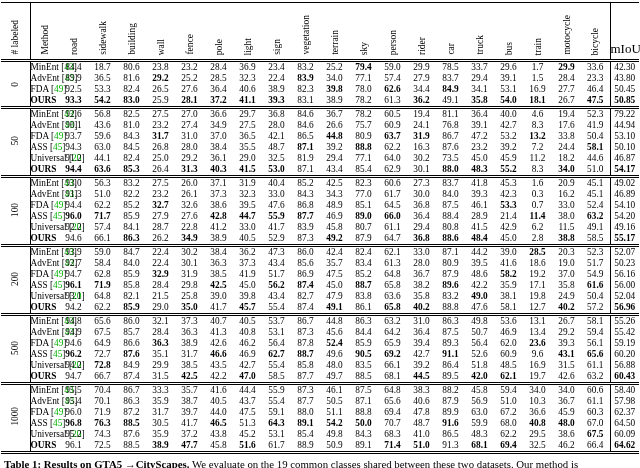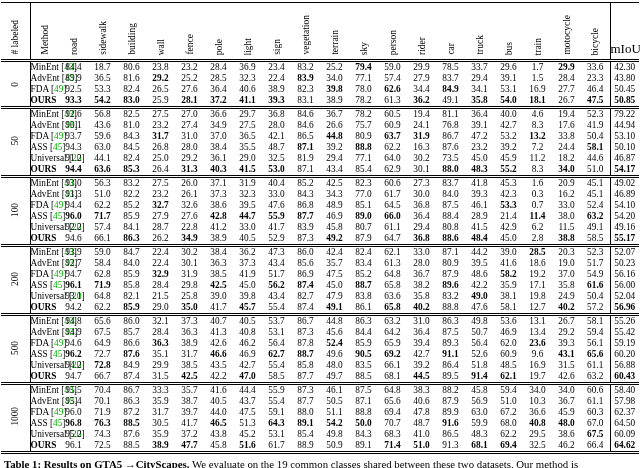--- a/index.html
+++ b/index.html
@@ -701,21 +701,21 @@
           <td class="b">42.5</td>
           <td>42.2</td>
           <td class="b">47.0</td>
           <td>58.5</td>
           <td>87.7</td>
           <td>49.7</td>
           <td>88.5</td>
           <td>68.1</td>
           <td class="b">44.5</td>
           <td>89.5</td>
-          <td class="b">91.4</td>
+          <td class="b">42.0</td>
           <td class="b">62.1</td>
           <td>19.7</td>
           <td>42.6</td>
           <td>63.2</td>
           <td class="miou b">60.43</td>
         </tr>
       </tbody>
       <tbody>
         <tr>
           <td rowspan="6" class="c-lab glab"><span class="rot">1000</span></td>

